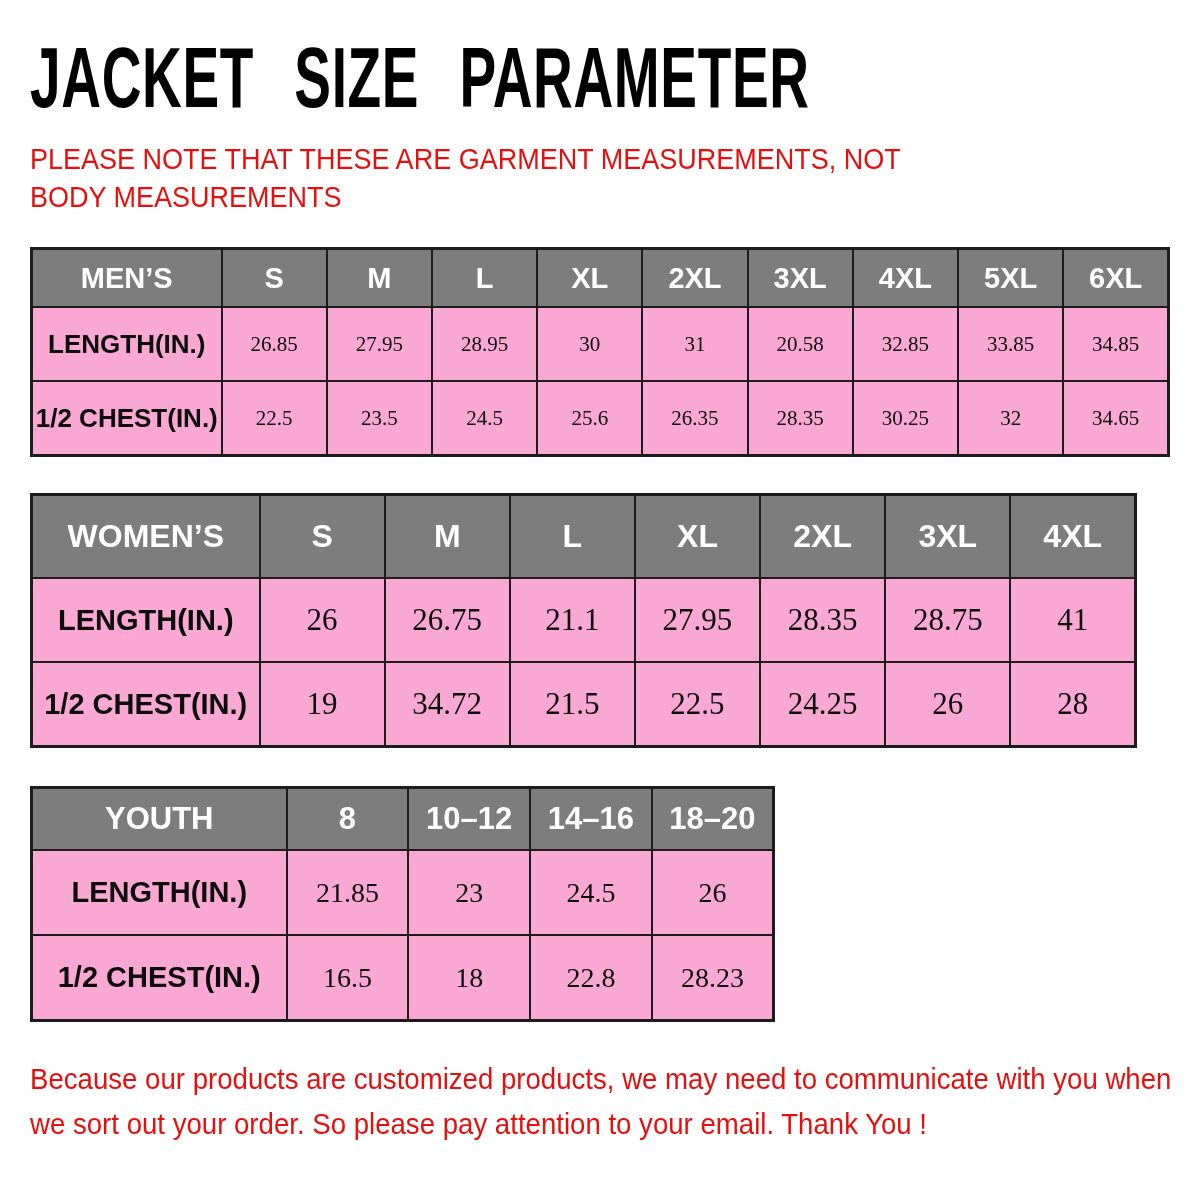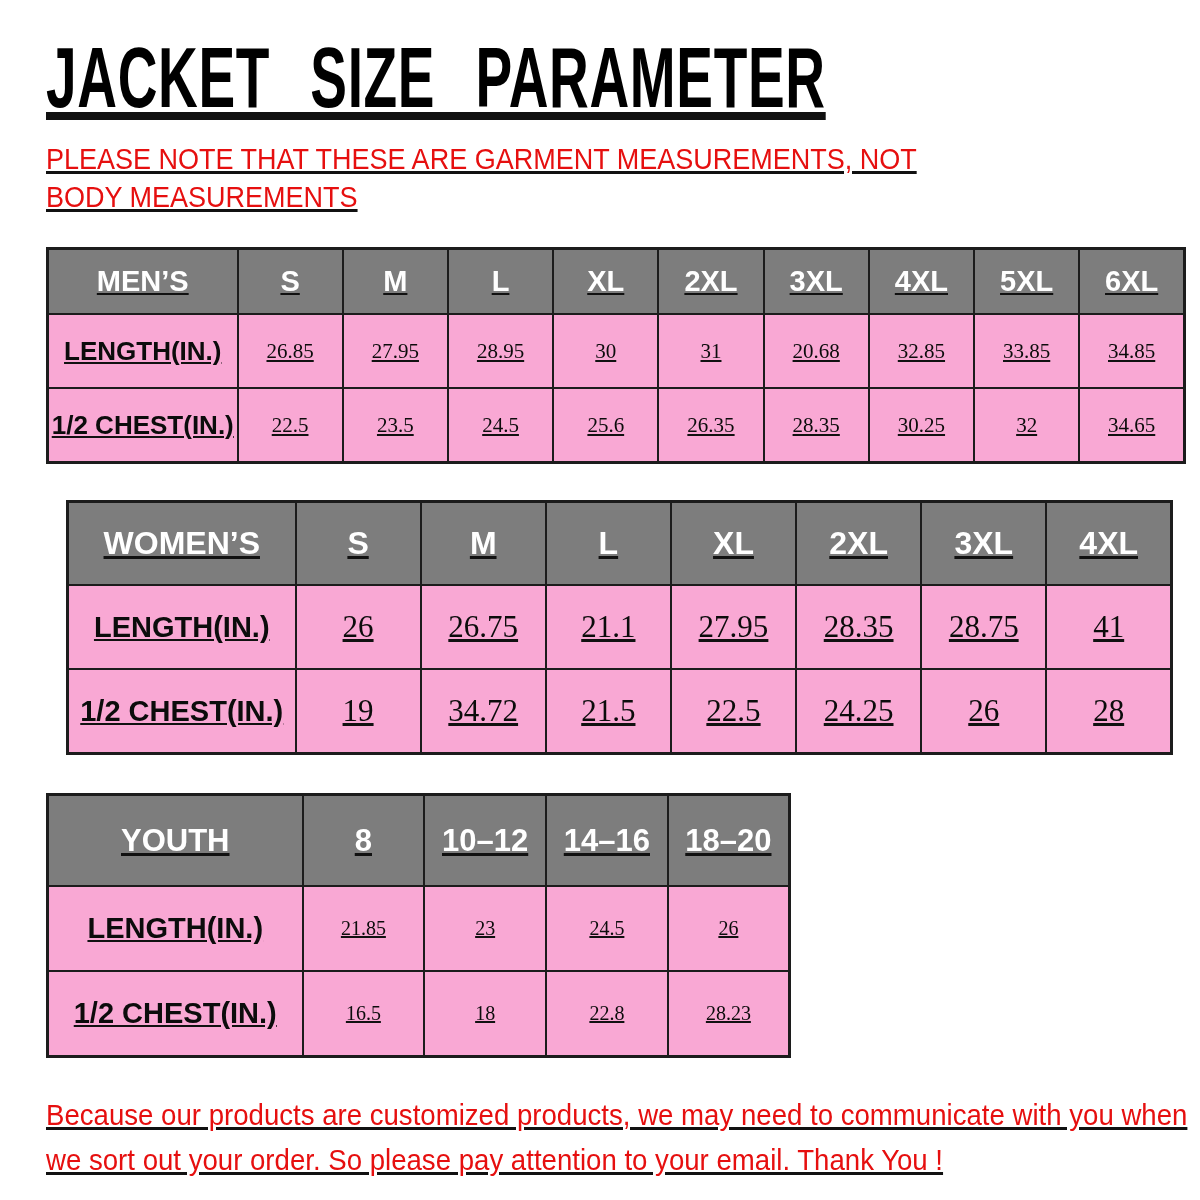--- a/index.html
+++ b/index.html
@@ -1,18 +1,18 @@
 <!DOCTYPE html>
 <html style="--red: #e60f0f; --gray: #7d7d7d;"><head>
 <meta charset="utf-8">
 <style>
   * { margin:0; padding:0; box-sizing:border-box; }
   html,body { width:1200px; height:1200px; background:#ffffff; overflow:hidden; }
   body { font-family:"Liberation Sans", sans-serif; color:#111; }
-  .page { padding:22px 30px 0 46px;text-decoration:underline; }
+  .page { padding:22px 30px 0 30px; }
 
   .title {
     font-size:86px; font-weight:bold; color:#000; line-height:1.0;
     letter-spacing:1px; word-spacing:38px; white-space:nowrap;
     transform:scaleX(0.64); transform-origin:0 50%;
     margin-top:12px;
   }
 
   .note {
     margin-top:20px; width:1010px;
@@ -33,34 +33,34 @@
   }
   table.size-table td {
     background:#f9a8d4; color:#0c0c0c;
     font-family:"Liberation Serif", serif;
   }
   table.size-table td.row-label {
     font-family:"Liberation Sans", sans-serif; font-weight:bold;
   }
 
   .t-men { width:1140px; margin-top:30px; }
-  .t-men th { font-size:29px; height:66px;margin-top:23px; }
+  .t-men th { font-size:29px; height:59px;margin-top:23px; }
   .t-men td { font-size:21px; height:74px; }
   .t-men td.row-label { font-size:26px; }
   .t-men th:first-child { width:190px; }
 
-  .t-women { width:1107px; margin-top:36px;margin-left:20px; }
+  .t-women { width:1107px; margin-top:36px; }
   .t-women th { font-size:32px; height:84px; }
   .t-women td { font-size:31px; height:84px; }
   .t-women td.row-label { font-size:29px; }
   .t-women th:first-child { width:228px; }
 
   .t-youth { width:745px; margin-top:38px; }
-  .t-youth th { font-size:31px; height:92px; }
-  .t-youth td { font-size:20px; height:85px; }
+  .t-youth th { font-size:31px; height:63px; }
+  .t-youth td { font-size:28px; height:85px; }
   .t-youth td.row-label { font-size:29px; }
   .t-youth th:first-child { width:255px; }
 
   .footer-note {
     margin-top:34px; width:1255px;
     color:var(--red); font-size:30px; line-height:1.5;
     transform:scaleX(0.92); transform-origin:0 0;
   }
 </style>
 </head>
@@ -88,21 +88,21 @@
         </tr>
       </thead>
       <tbody>
         <tr>
           <td class="row-label">LENGTH(IN.)</td>
           <td>26.85</td>
           <td>27.95</td>
           <td>28.95</td>
           <td>30</td>
           <td>31</td>
-          <td>20.68</td>
+          <td>20.58</td>
           <td>32.85</td>
           <td>33.85</td>
           <td>34.85</td>
         </tr>
         <tr>
           <td class="row-label">1/2 CHEST(IN.)</td>
           <td>22.5</td>
           <td>23.5</td>
           <td>24.5</td>
           <td>25.6</td>

